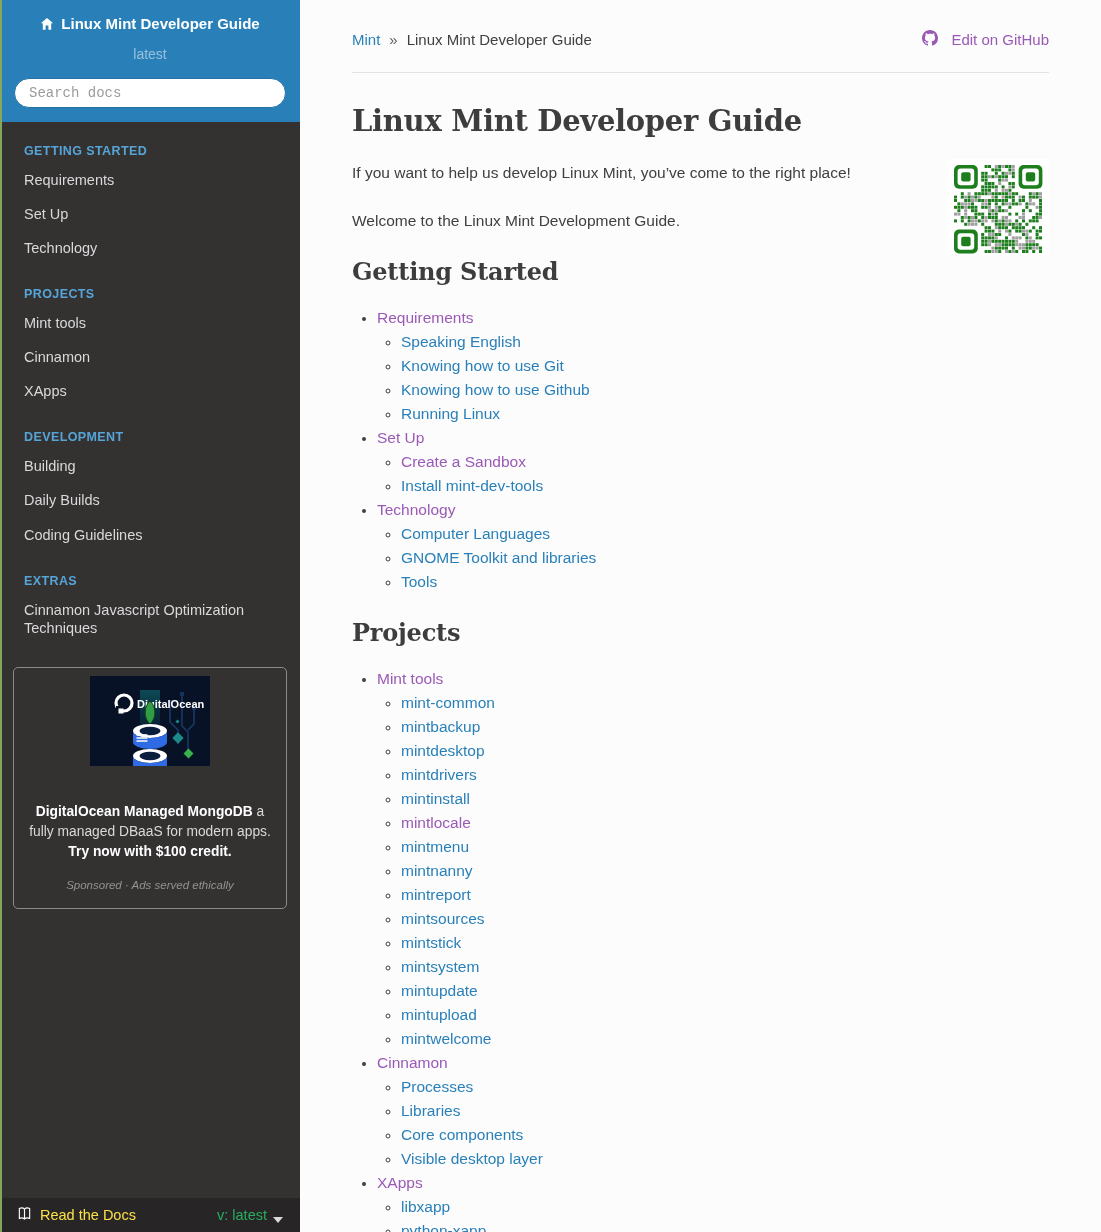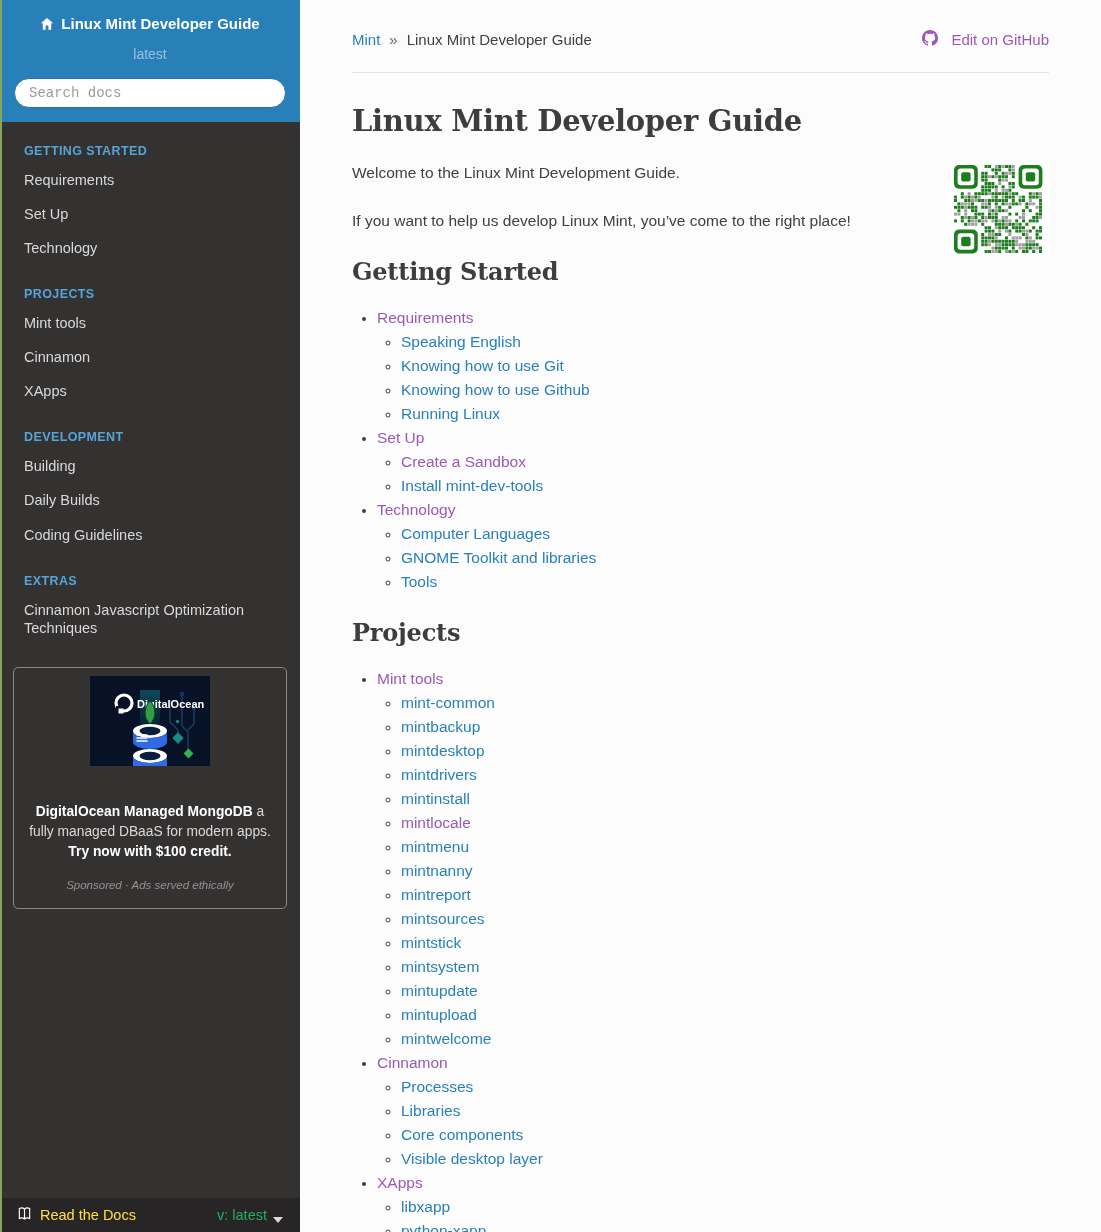--- a/index.html
+++ b/index.html
@@ -532,22 +532,22 @@
                 <rect x="70.6" y="6" width="23.8" height="23.8" rx="5" fill="#1e7e1e"></rect>
                 <rect x="74.19999999999999" y="9.6" width="16.6" height="16.6" rx="3" fill="#ffffff"></rect>
                 <rect x="77.8" y="13.2" width="9.4" height="9.4" rx="2" fill="#1e7e1e"></rect>
                 <rect x="6" y="70.6" width="23.8" height="23.8" rx="5" fill="#1e7e1e"></rect>
                 <rect x="9.6" y="74.19999999999999" width="16.6" height="16.6" rx="3" fill="#ffffff"></rect>
                 <rect x="13.2" y="77.8" width="9.4" height="9.4" rx="2" fill="#1e7e1e"></rect>
               </g>
             </svg>
         </div>
 
+        <p>If you want to help us develop Linux Mint, you’ve come to the right place!</p>
         <p>Welcome to the Linux Mint Development Guide.</p>
-        <p>If you want to help us develop Linux Mint, you’ve come to the right place!</p>
 
         <div>
             <h2>Getting Started</h2>
             <ul class="doc-list">
               <li><a href="#" class="link-purple">Requirements</a><ul>
                   <li><a href="#" class="link-blue">Speaking English</a></li>
                   <li><a href="#" class="link-blue">Knowing how to use Git</a></li>
                   <li><a href="#" class="link-blue">Knowing how to use Github</a></li>
                   <li><a href="#" class="link-blue">Running Linux</a></li>
                 </ul></li>

